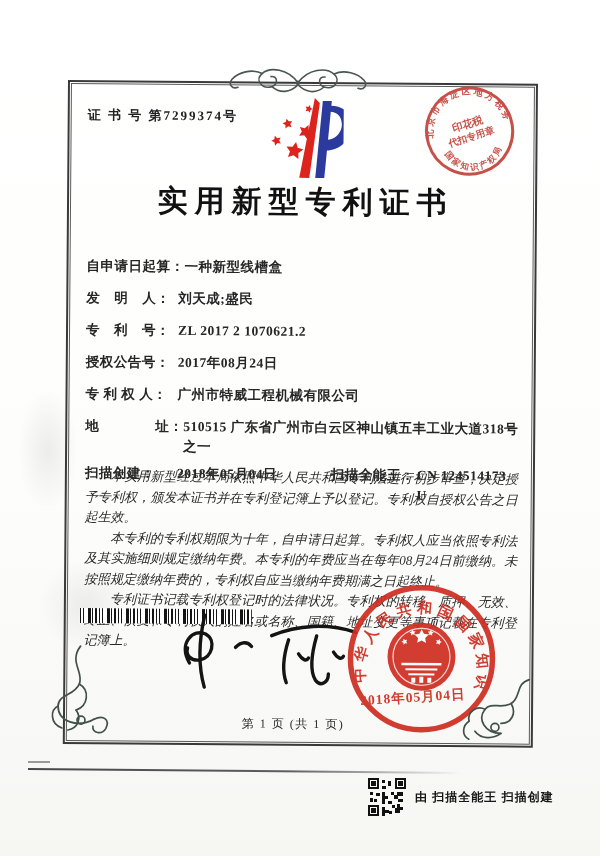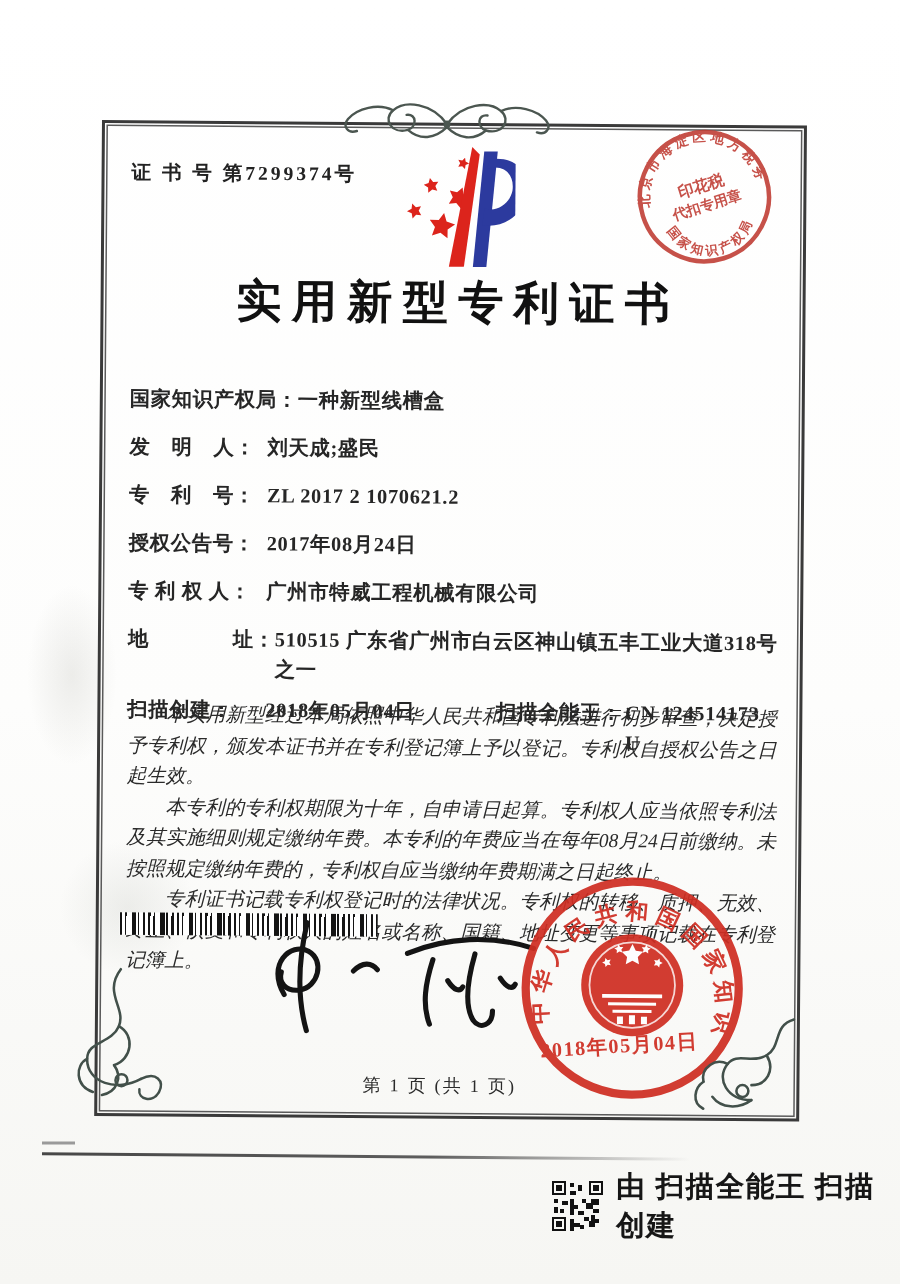--- a/index.html
+++ b/index.html
@@ -71,21 +71,21 @@
 
   
   .paper-edge{position:absolute;left:28px;top:770px;width:432px;height:2px;
     background:linear-gradient(90deg,#474747,#5d5d5d 60%,rgba(120,120,120,0));
     transform:rotate(.5deg);}
   .paper-edge-tick{position:absolute;left:28px;top:761px;width:22px;height:1.5px;background:#9a9a9a;}
 
   .camscanner{position:absolute;left:368px;top:778px;display:flex;align-items:center;gap:9px;}
   .qr{width:38px;height:38px;}
   .cam-text{font-family:"Liberation Sans","DejaVu Sans",sans-serif;
-            font-size:19px;font-weight:600;letter-spacing:1px;color:#161616;}
+            font-size:12px;font-weight:600;letter-spacing:1px;color:#161616;}
 
   svg text{font-family:"Liberation Serif","DejaVu Serif",serif;}
 </style>
 </head>
 <body>
 
 <div class="stain stain1"></div>
 <div class="stain stain2"></div>
 
 <div class="cert">
@@ -138,21 +138,21 @@
       <textPath href="#arcBot" startOffset="6">国家知识产权局</textPath>
     </text>
     <text x="52" y="48" text-anchor="middle" font-size="10.5" font-weight="700" fill="#bf3a31">印花税</text>
     <text x="52" y="61" text-anchor="middle" font-size="9.5" font-weight="700" fill="#bf3a31">代扣专用章</text>
   </svg>
 
   <div class="title">实用新型专利证书</div>
 
   <div class="fields">
     <div class="frow">
-      <span class="flabel">国家知识产权局：</span>
+      <span class="flabel">自申请日起算：</span>
       <span class="fvalue">一种新型线槽盒</span>
     </div>
     <div class="frow">
       <span class="flabel">发　明　人：</span>
       <span class="fvalue">刘天成;盛民</span>
     </div>
     <div class="frow">
       <span class="flabel">专　利　号：</span>
       <span class="fvalue">ZL 2017 2 1070621.2</span>
     </div>

